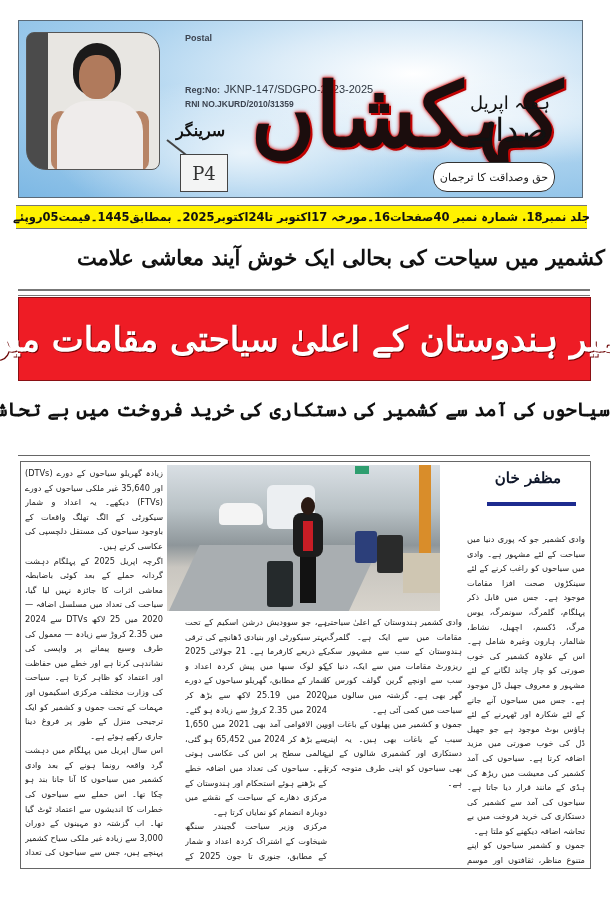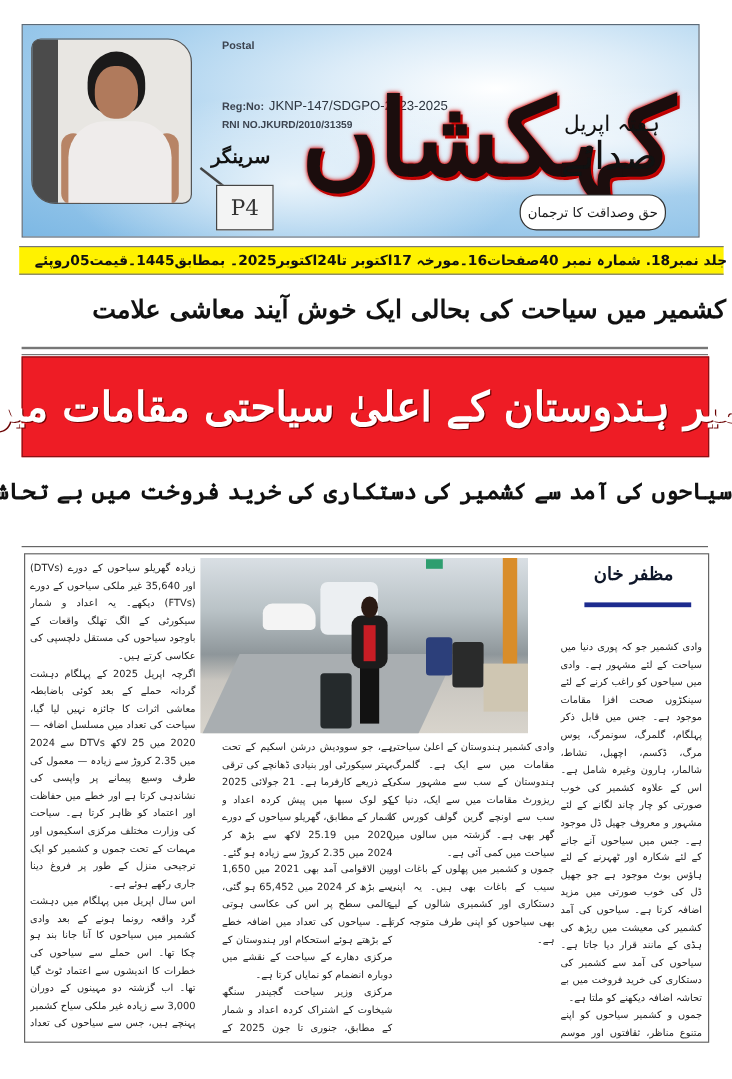--- a/index.html
+++ b/index.html
@@ -49,21 +49,21 @@
     font-size:32px; color:#111; direction:rtl; line-height:1.1; }
   .motto-pill { position:absolute; right:27px; top:141px; width:120px; height:28px; z-index:3;
     background:#fff; border:1px solid #333; border-radius:14px;
     display:flex; align-items:center; justify-content:center;
     font-family:"DejaVu Serif", serif; font-size:11px; direction:rtl; }
 
   
   .info-strip { position:absolute; left:16px; top:205px; width:571px; height:22px;
     background:#fff200; border-top:1px solid #777; border-bottom:1px solid #777;
     display:flex; align-items:center; justify-content:center;
-    font-family:"DejaVu Sans", sans-serif; font-size:11.5px; font-weight:bold; color:#111; direction:rtl; white-space:nowrap;padding-left:16px; }
+    font-family:"DejaVu Sans", sans-serif; font-size:11.5px; font-weight:bold; color:#111; direction:rtl; white-space:nowrap; }
 
   .kicker { position:absolute; left:0; width:610px; top:245px; text-align:center; direction:rtl;
     font-family:"DejaVu Serif", serif; font-size:21px; font-weight:bold; color:#111;margin-left:36px; }
 
   .rule-double { position:absolute; left:18px; width:572px; top:289px; height:4px;
     border-top:2px solid #777; border-bottom:1px solid #777; }
 
   .headline-banner { position:absolute; left:18px; top:297px; width:571px; height:82px;
     background:#ee1c25; border:1px solid #8a1014;
     display:flex; align-items:center; justify-content:center; direction:rtl;

